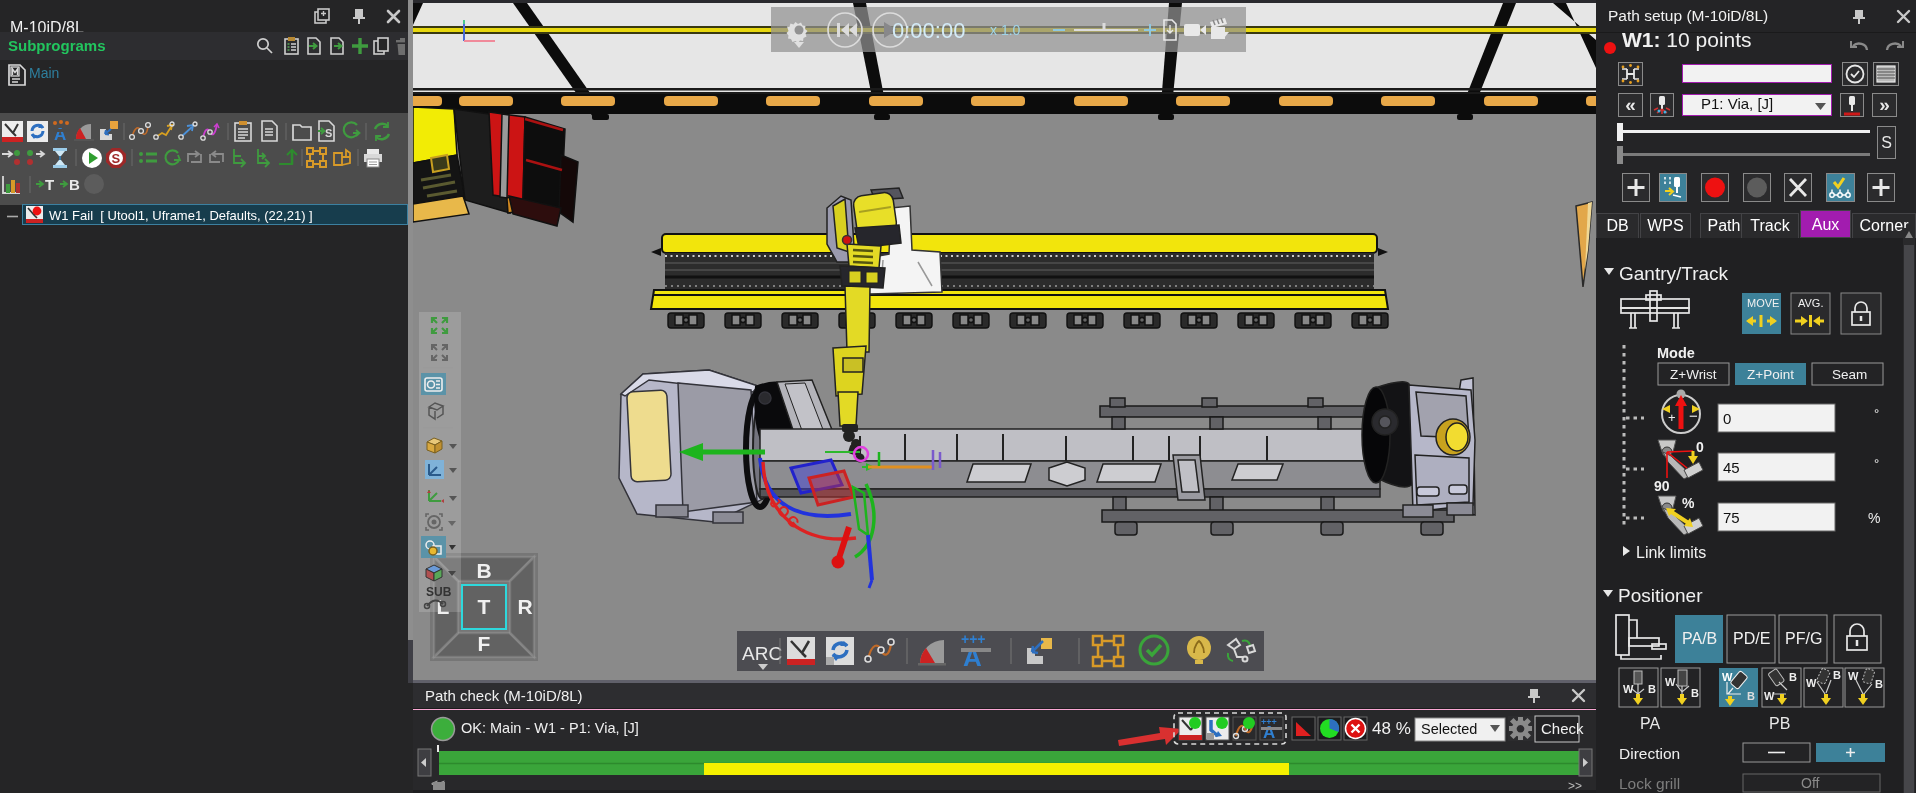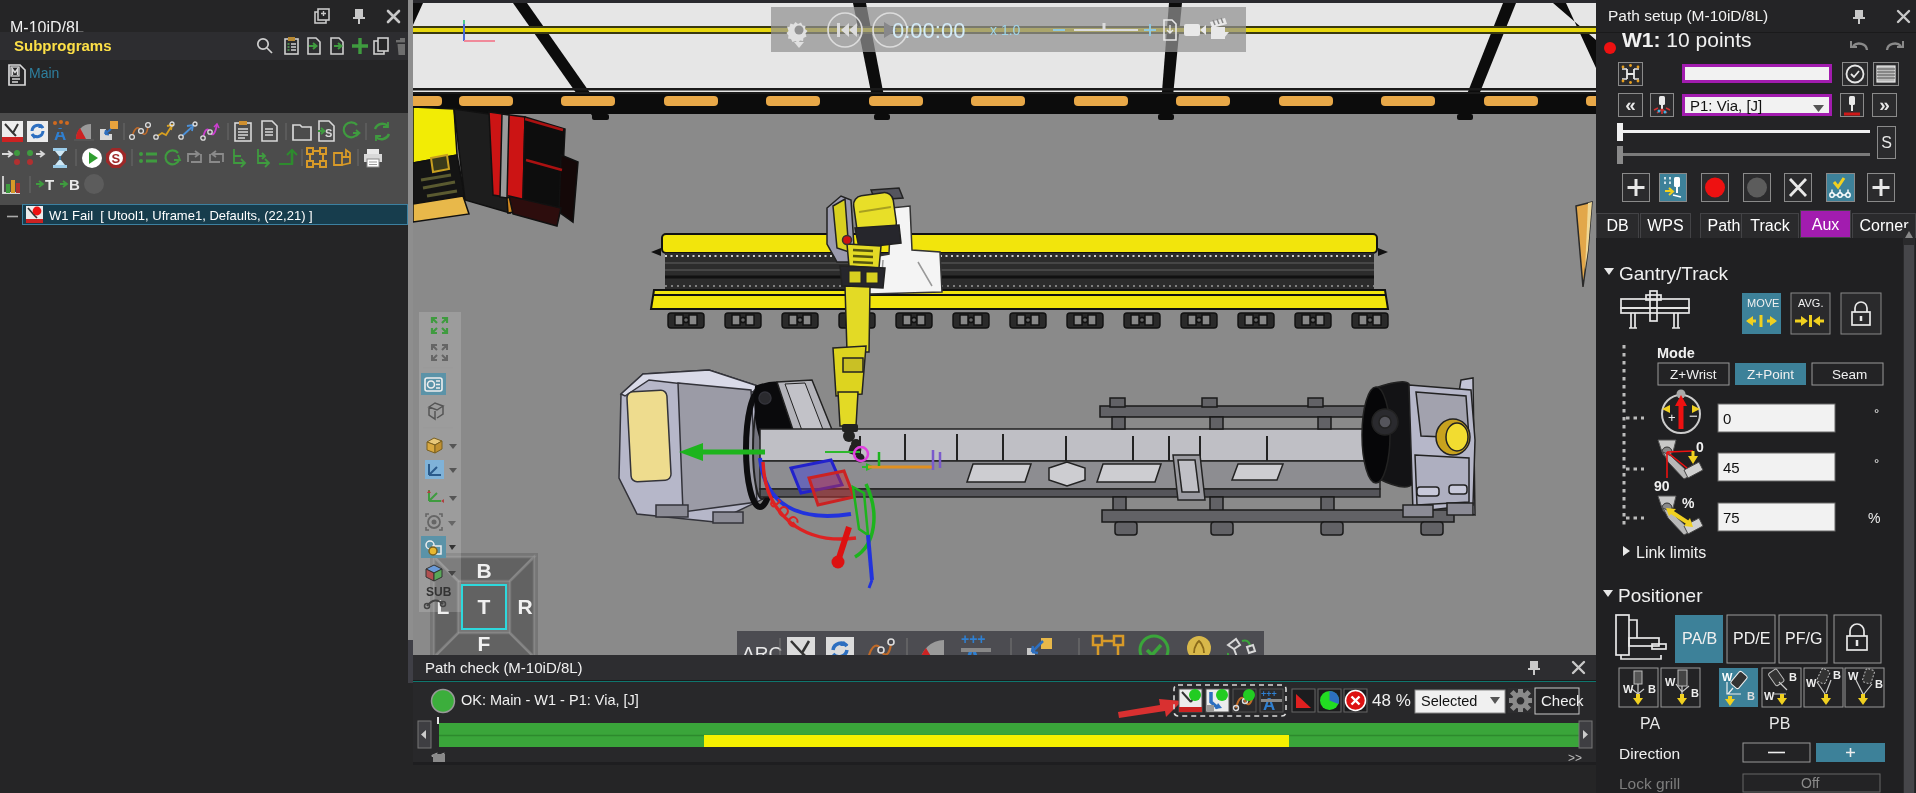--- a/index.html
+++ b/index.html
@@ -4,33 +4,33 @@
 <style>
   html,body{margin:0;padding:0;background:#222;}
   *{box-sizing:border-box;font-family:"Liberation Sans",sans-serif;}
   #root{position:relative;width:1916px;height:793px;overflow:hidden;background:#252526;}
   .abs{position:absolute;}
   
   #lpanel{left:0;top:0;width:408px;height:793px;background:#252526;}
   #lscroll{left:408px;top:0;width:5px;height:683px;background:#3f3f46;}
   #lscroll .thumb{position:absolute;left:0;top:0;width:5px;height:640px;background:#8e8e8e;}
   .ltitle{left:0;top:12px;width:408px;height:31px;background:#252526;border-bottom:1px solid #1b1b1c;color:#f1f1f1;font-size:16px;line-height:31px;padding-left:10px;}
-  .lsub{left:0;top:32px;width:408px;height:28px;background:#2d2d30;color:#fde047;font-size:15px;font-weight:bold;line-height:28px;padding-left:14px;}
+  .lsub{left:0;top:32px;width:408px;height:28px;background:#2d2d30;color:#22c55e;font-size:15px;font-weight:bold;line-height:28px;padding-left:8px;}
   .lmain{left:0;top:60px;width:408px;height:30px;background:#252526;}
   .ltoolbar{left:0;top:113px;width:408px;height:92px;background:#4c4c4c;}
   .w1row{left:22px;top:204px;width:386px;height:21px;background:#173d4d;border:1px solid #3c80a0;color:#fff;font-size:13px;line-height:19px;}
   
   #viewport{left:413px;top:0;width:1183px;height:683px;background:#8a8a8a;overflow:hidden;}
   
-  #pcheck{left:413px;top:655px;width:1183px;height:110px;background:#0f766e;}
+  #pcheck{left:413px;top:683px;width:1183px;height:110px;background:#f9a8d4;}
   
   #rpanel{left:1596px;top:0;width:320px;height:793px;background:#242426;}
   .btn{position:absolute;background:#2b2b2d;border:1px solid #8a8a8a;color:#e8e8e8;text-align:center;}
   .teal{background:#3d8199 !important;}
-  .inp{position:absolute;background:#f2f2f2;border:3px solid #a21caf;color:#111;font-size:15px;padding-left:5px;}
+  .inp{position:absolute;background:#f2f2f2;border:1px solid #a21caf;color:#111;font-size:15px;padding-left:18px;}
   .tab{position:absolute;top:213px;height:38px;background:#2a2a2c;border:1px solid #434346;color:#fff;font-size:16px;text-align:center;line-height:24px;}
   .tabsel{background:#a21caf;height:28px;top:210px;line-height:28px;}
 </style>
 </head>
 <body>
 <div id="root">
 
   <div id="lpanel" class="abs">
     <div class="ltitle abs">M-10iD/8L</div>
     <svg class="abs" style="left:314px;top:8px" width="90" height="17" viewBox="0 0 90 17">

